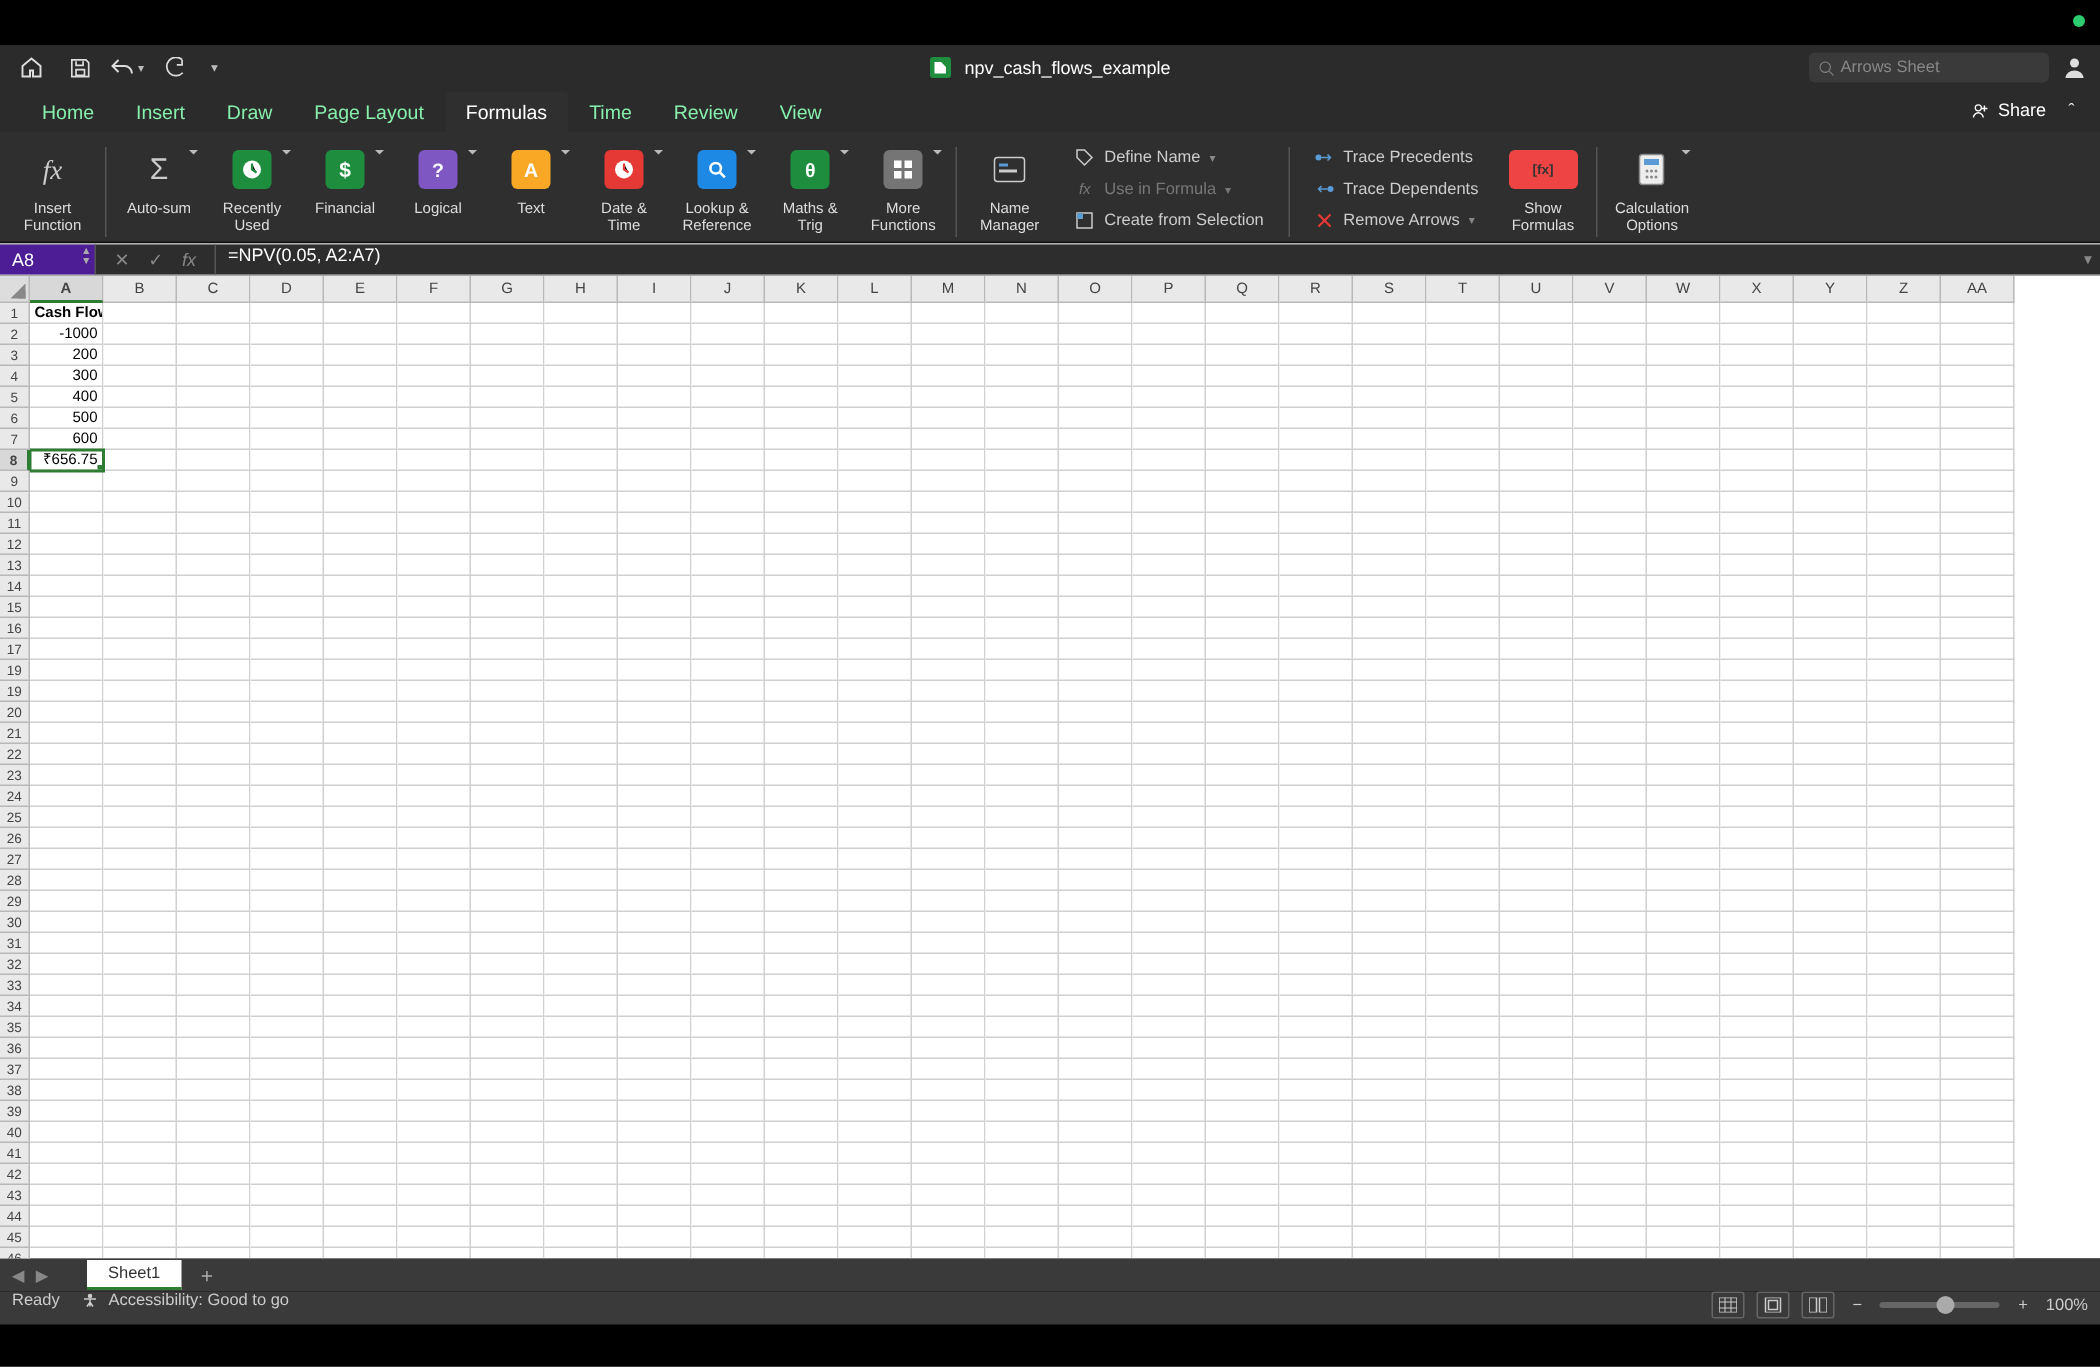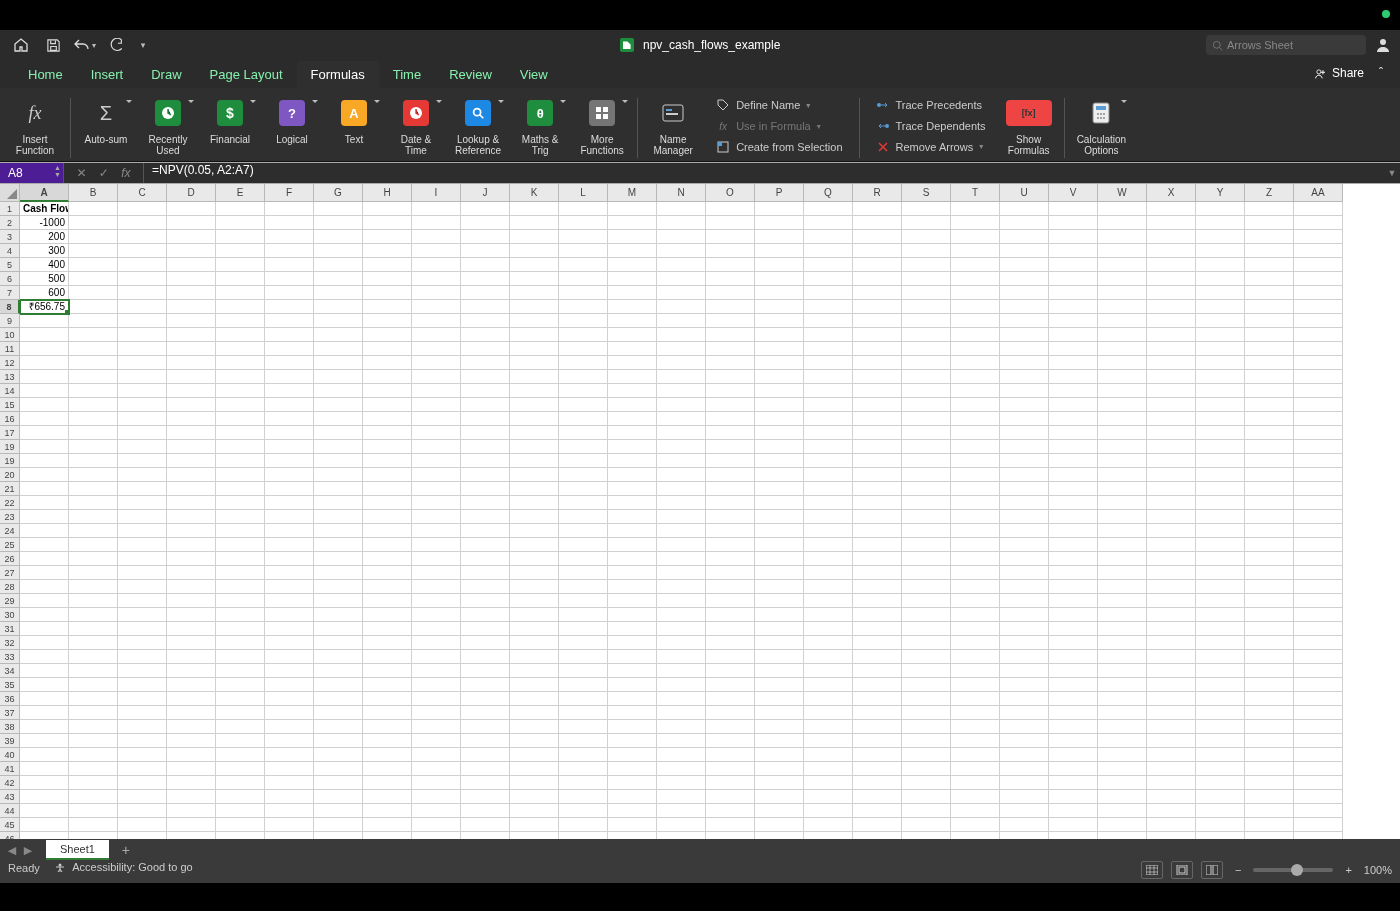--- a/index.html
+++ b/index.html
@@ -74,21 +74,21 @@
   .rowh.sel{background:#d8d8d8;font-weight:600;border-right:2px solid #2e7d32}
   .cells{position:absolute;left:20px;top:18px;right:0}
   .cellrow{display:flex;height:14px}
   .cell{flex:0 0 49px;border-right:1px solid #d0d0d0;border-bottom:1px solid #d0d0d0;font-size:10px;padding:0 3px;text-align:right;line-height:14px;overflow:hidden;white-space:nowrap;color:#000;background:#fff}
   .cell.bold{font-weight:bold;text-align:center}
   .cell.selected{outline:2px solid var(--selected-border);outline-offset:-1px;position:relative;z-index:1}
   .cell.selected::after{content:"";position:absolute;right:-2px;bottom:-2px;width:5px;height:5px;background:var(--selected-border)}
   
   .sheettabs{height:22px;background:#3a3a3a;display:flex;align-items:center;font-size:11px;color:#ccc;padding-left:4px;position:relative}
   .sheettabs .nav{width:16px;text-align:center;cursor:pointer;color:#888}
-  .sheettabs .stab{background:#fff;color:#333;padding:3px 14px;border-bottom:2px solid #2e7d32;margin-left:10px;font-size:11px}
+  .sheettabs .stab{background:#fff;color:#333;padding:3px 14px;border-bottom:2px solid #2e7d32;margin-left:22px;font-size:11px}
   .sheettabs .add{width:22px;text-align:center;color:#aaa;margin-left:6px;font-size:14px;cursor:pointer}
   
   .status{height:22px;background:#3a3a3a;display:flex;align-items:flex-start;font-size:11px;color:#ccc;padding:0 8px;justify-content:space-between}
   .status .left{display:flex;align-items:center;gap:14px}
   .status .right{display:flex;align-items:center;gap:8px}
   .status .viewbtn{width:22px;height:18px;display:flex;align-items:center;justify-content:center;border:1px solid #666;border-radius:2px;cursor:pointer}
   .status .slider{width:80px;height:4px;background:#666;position:relative;border-radius:2px}
   .status .slider .thumb{position:absolute;left:38px;top:-4px;width:12px;height:12px;background:#aaa;border-radius:50%}
   svg{display:block}
 </style>

